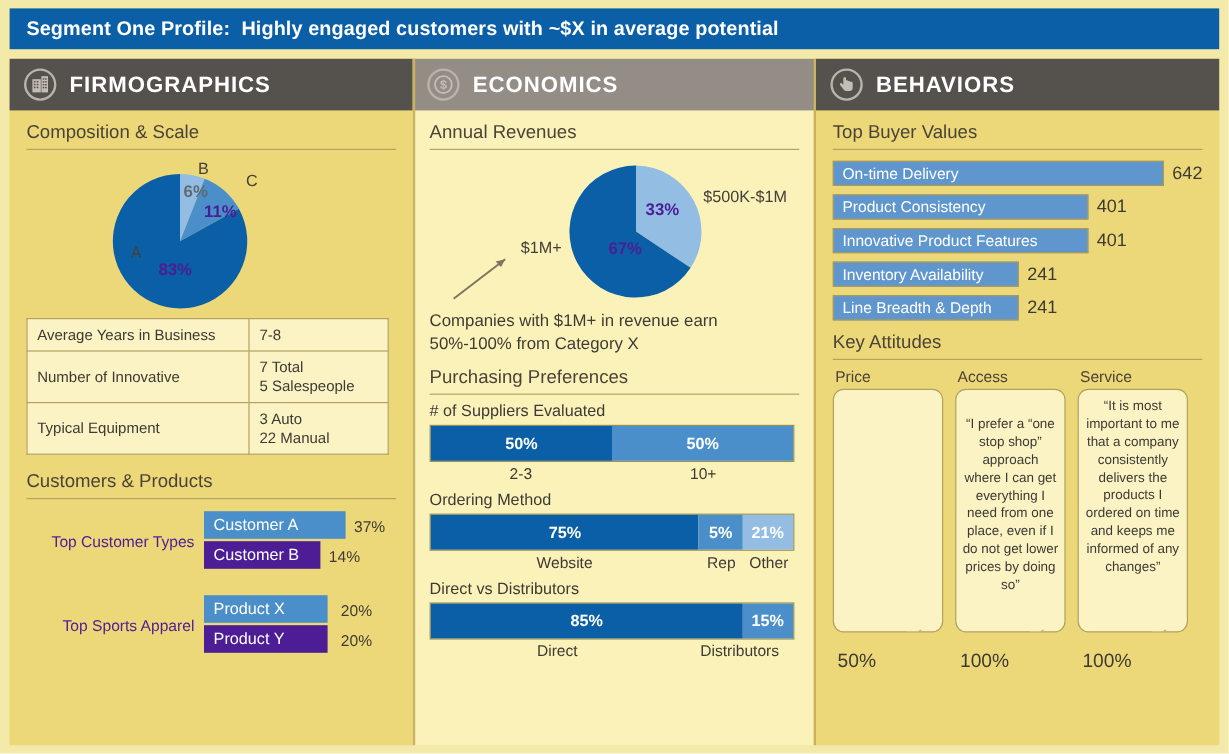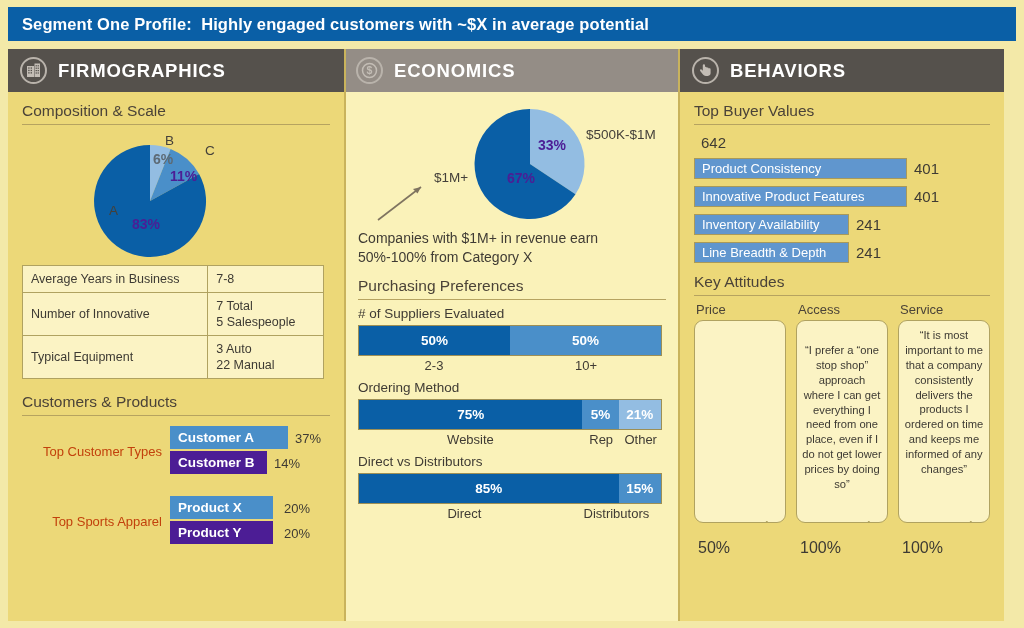--- a/index.html
+++ b/index.html
@@ -112,28 +112,28 @@
     color: #3d3a33;
     vertical-align: middle;
     line-height: 1.28;
   }
   table.facts td.k { width: 186px; }
   table.facts td.v { width: 116px; white-space: pre-line; }
 
   
   .cp-row { display: flex; align-items: center; margin-bottom: 2px; }
   .cp-label {
-    font-size: 13px; color: #c2410c;
+    font-size: 13px; color: #4c1d95;
     width: 148px; text-align: right; padding-right: 8px;
   }
   .cp-bars { flex: 1; }
   .cp-bar {
     height: 23px;
     display: flex; align-items: center;
-    color: #fff; font-size: 13.5px; font-weight: bold;
+    color: #fff; font-size: 13.5px; font-weight: normal;
     padding-left: 8px;
     margin-bottom: 2px;
   }
   .cp-bar.lt { background: #4a8fc9; }
   .cp-bar.dk { background: #4c1d95; }
   .cp-pct {
     font-size: 13px; color: #3f3b34; margin-left: 7px; white-space: nowrap;
   }
   .cp-line { display: flex; align-items: center; }
 
@@ -324,20 +324,21 @@
           <svg width="17" height="17" viewBox="0 0 17 17">
             <circle cx="8.5" cy="8.5" r="7" fill="none" stroke="#c3bdb5" stroke-width="1.5"></circle>
             <text x="8.5" y="12.4" font-family="'Liberation Sans',sans-serif" font-size="10.5" font-weight="bold" fill="#c3bdb5" text-anchor="middle">$</text>
           </svg>
         </span>
         <span class="htext">ECONOMICS</span>
       </div>
 
       <div class="colbody">
 
+        <div class="sect">Annual Revenues</div>
 
         <div class="piewrap" style="height:125px;">
           <svg width="310" height="125" viewBox="0 0 310 125">
 
             <path d="M172 62 L172 7 A55 55 0 0 1 217.5 92.2 Z" fill="#93bde2"></path>
             <path d="M172 62 L217.5 92.2 A55 55 0 1 1 172 7 Z" fill="#0a5fa6"></path>
 
             <path d="M20 118 L63 85" stroke="#7f7460" stroke-width="1.6" fill="none"></path>
             <path d="M63 85 L55 87 L59.5 91.5 Z" fill="#7f7460"></path>
           </svg>
@@ -396,20 +397,21 @@
         </span>
         <span class="htext">BEHAVIORS</span>
       </div>
 
       <div class="colbody">
 
         <div class="sect">Top Buyer Values</div>
 
         <div style="margin-top:9px;">
           <div class="tbv-row">
+            <div class="tbv-bar" style="width:276px;">On-time Delivery</div>
             <span class="tbv-val">642</span>
           </div>
           <div class="tbv-row">
             <div class="tbv-bar" style="width:213px;">Product Consistency</div>
             <span class="tbv-val">401</span>
           </div>
           <div class="tbv-row">
             <div class="tbv-bar" style="width:213px;">Innovative Product Features</div>
             <span class="tbv-val">401</span>
           </div>

